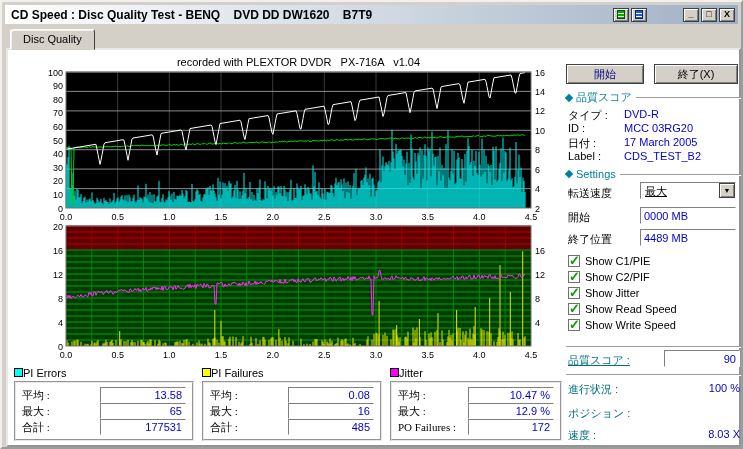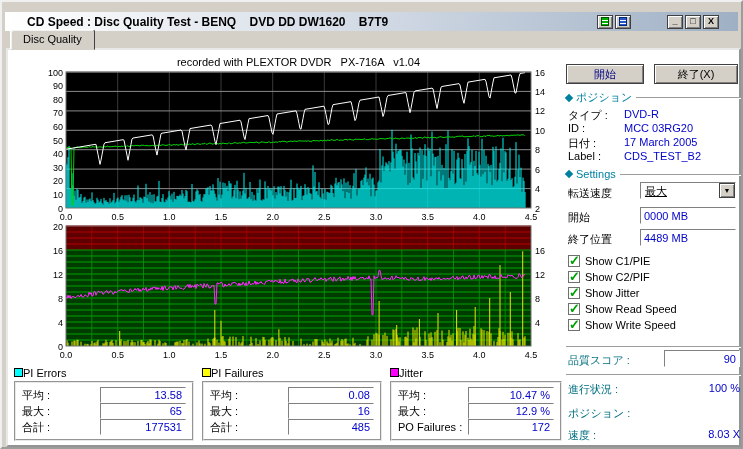--- a/index.html
+++ b/index.html
@@ -1,21 +1,21 @@
 <!DOCTYPE html>
 <html><head>
 <meta charset="utf-8">
 <style>
   html,body{margin:0;padding:0;background:#808080;}
   *{box-sizing:border-box;}
   .window{position:relative;width:743px;height:449px;background:#d4d0c8;
     border:2px outset #f0f0f0;font-family:"Liberation Sans",sans-serif;overflow:hidden;}
-  .titlebar{position:absolute;left:3px;top:10px;right:3px;height:19px;
+  .titlebar{position:absolute;left:3px;top:3px;right:3px;height:19px;
     background:linear-gradient(90deg,#ffffff 0%,#cdd6e2 55%,#9fb0c4 100%);
-    display:flex;align-items:center;padding:0 19px;}
+    display:flex;align-items:center;padding:0 3px;}
   .title{flex:1;font-weight:bold;font-size:12px;color:#000;white-space:pre;padding-left:3px;
     overflow:hidden;text-overflow:ellipsis;}
   .tb-btn{width:16px;height:14px;margin-left:2px;background:#d4d0c8;border:1px solid #404040;
     box-shadow:inset 1px 1px 0 #fff,inset -1px -1px 0 #808080;font-size:9px;line-height:11px;
     text-align:center;font-weight:bold;cursor:default;flex:0 0 auto;}
   .gap{width:34px;flex:0 0 auto;}
   .doc{display:block;width:8px;height:9px;margin:1px auto;border:1px solid #005000;
     background:repeating-linear-gradient(#00b000 0 2px,#ffffff 2px 3px);}
   .doc.blue{border-color:#002878;background:repeating-linear-gradient(#2858c8 0 2px,#ffffff 2px 3px);}
   .tab{position:absolute;left:8px;top:27px;height:21px;padding:3px 12px 0 12px;z-index:3;
@@ -29,21 +29,21 @@
   #bottom-chart{position:absolute;left:28px;top:172px;}
   .ax{font-family:"Liberation Sans",sans-serif;font-size:9px;fill:#000000;}
   
   .stat-group{position:absolute;top:316px;width:180px;}
   .g1{left:6px;}.g2{left:194px;}.g3{left:382px;width:172px;}
   .stat-head{display:flex;align-items:center;height:13px;font-size:11px;color:#000;}
   .swatch{width:9px;height:9px;border:1px solid #000;display:inline-block;flex:0 0 auto;}
   .stat-box{margin-top:2px;height:60px;border:2px groove #e8e8e8;padding:4px 6px;
     display:flex;flex-direction:column;justify-content:space-between;}
   .stat-row{display:flex;justify-content:space-between;align-items:center;font-size:11px;}
-  .sl{color:#000;}
+  .sl{color:#000;font-family:Liberation Serif, serif;}
   .field{background:#fff;border:1px solid;border-color:#808080 #ffffff #ffffff #808080;
     color:#0000cc;font-size:11px;padding:1px 3px;}
   .sv{width:86px;text-align:right;}
   
   .sb-btn{position:absolute;height:20px;background:#d4d0c8;border:1px solid #404040;
     box-shadow:inset 1px 1px 0 #fff,inset -1px -1px 0 #808080;font-size:11px;text-align:center;
     line-height:18px;cursor:default;}
   .sb-label{position:absolute;font-size:11px;color:#000;white-space:nowrap;}
   .teal{color:#007080;}
   .blue{color:#0000cc;}
@@ -285,21 +285,21 @@
             <span class="field sv">172</span>
           </div>
       </div>
     </div>
 
     <div class="sb-btn" style="left:558px;top:14px;width:78px;color:#000080;">開始</div>
     <div class="sb-btn" style="left:646px;top:14px;width:84px;">終了(X)</div>
 
     <div class="sec-head" style="top:40px;">
       <span class="bullet"></span>
-      <span>ポジション</span>
+      <span>品質スコア</span>
       <span class="rule"></span>
     </div>
     <span class="sb-label" style="left:560px;top:58px;">タイプ :</span>
     <span class="sb-label blue" style="left:616px;top:58px;">DVD-R</span>
     <span class="sb-label" style="left:560px;top:72px;">ID :</span>
     <span class="sb-label blue" style="left:616px;top:72px;">MCC 03RG20</span>
     <span class="sb-label" style="left:560px;top:86px;">日付 :</span>
     <span class="sb-label blue" style="left:616px;top:86px;">17 March 2005</span>
     <span class="sb-label" style="left:560px;top:100px;">Label :</span>
     <span class="sb-label blue" style="left:616px;top:100px;">CDS_TEST_B2</span>
@@ -337,21 +337,21 @@
     <div class="cbrow" style="top:252px;">
       <span class="cb checked"></span>
       <span class="cbl">Show Read Speed</span>
     </div>
     <div class="cbrow" style="top:268px;">
       <span class="cb checked"></span>
       <span class="cbl">Show Write Speed</span>
     </div>
 
     <div class="divider" style="top:296px;"></div>
-    <span class="sb-label teal" style="left:560px;top:303px;">品質スコア :</span>
+    <span class="sb-label teal" style="left:560px;top:303px;text-decoration:underline;">品質スコア :</span>
     <div class="sb-field field qv" style="left:656px;top:300px;width:76px;">90</div>
 
     <div class="divider" style="top:324px;"></div>
     <span class="sb-label teal" style="left:560px;top:332px;">進行状況 :</span>
     <span class="sb-pv" style="top:332px;">100 %</span>
     <span class="sb-label teal" style="left:560px;top:356px;">ポジション :</span>
     <span class="sb-pv" style="top:356px;margin-top:40px;">4488 MB</span>
     <span class="sb-label teal" style="left:560px;top:378px;">速度 :</span>
     <span class="sb-pv" style="top:378px;">8.03 X</span>
 

